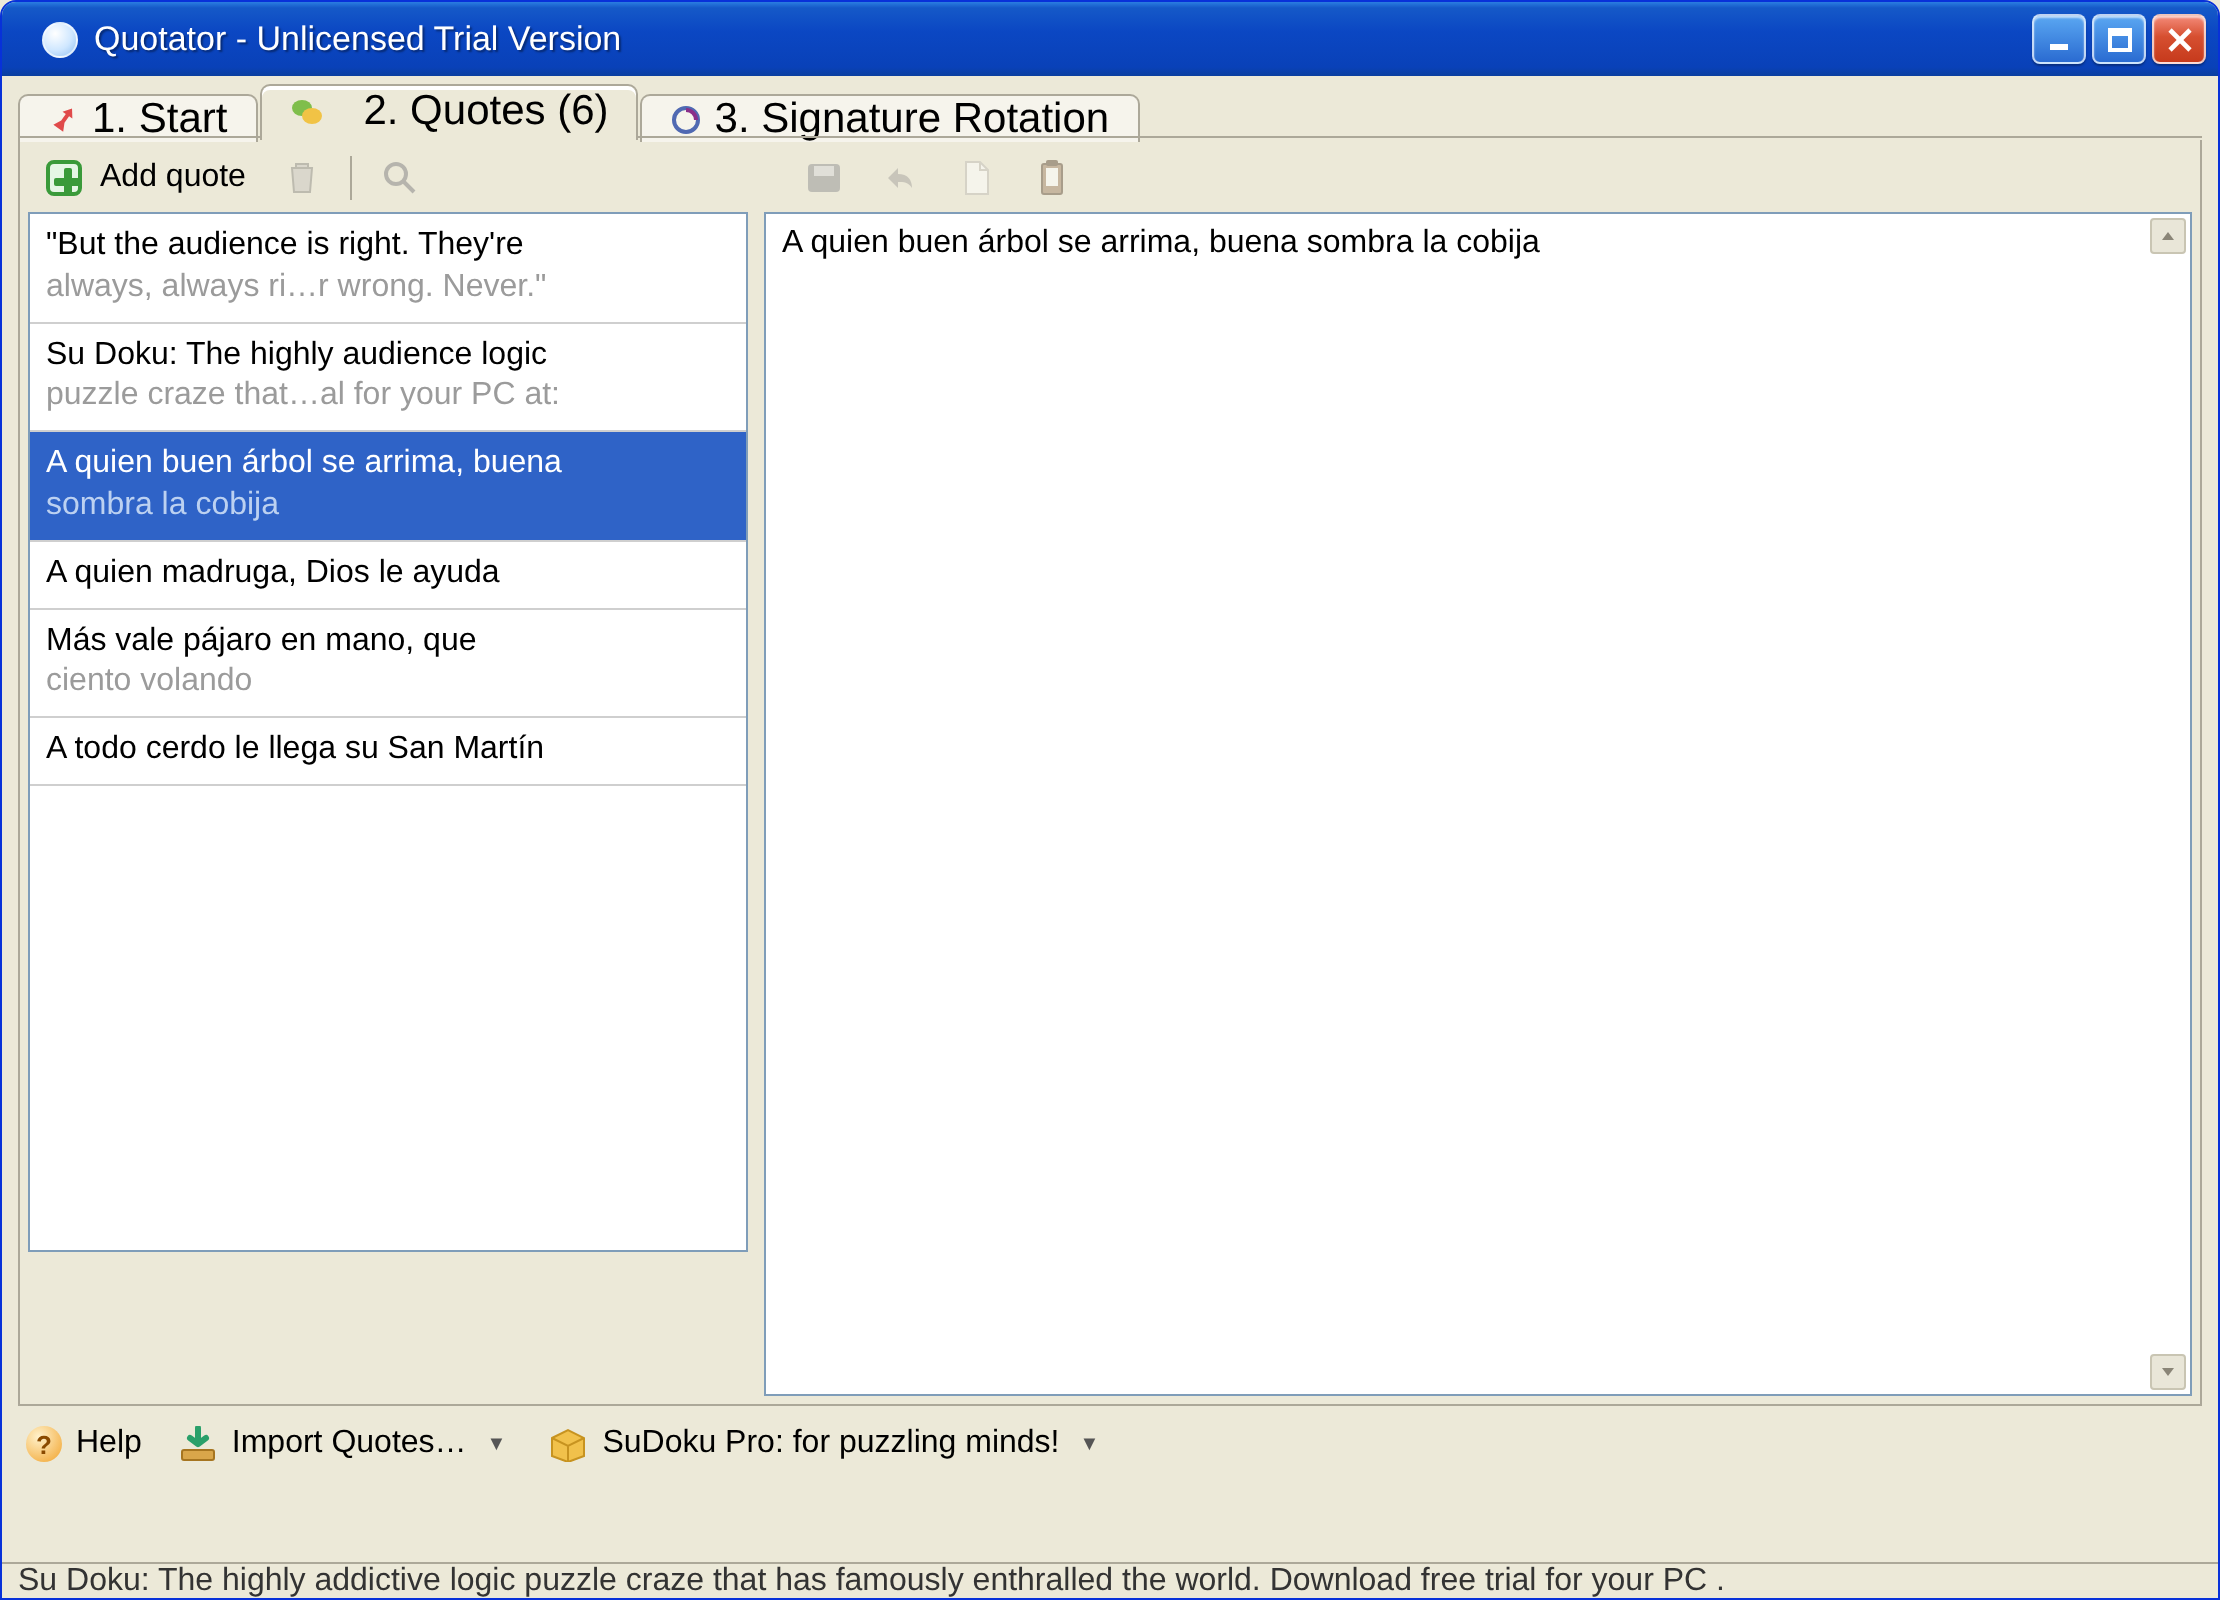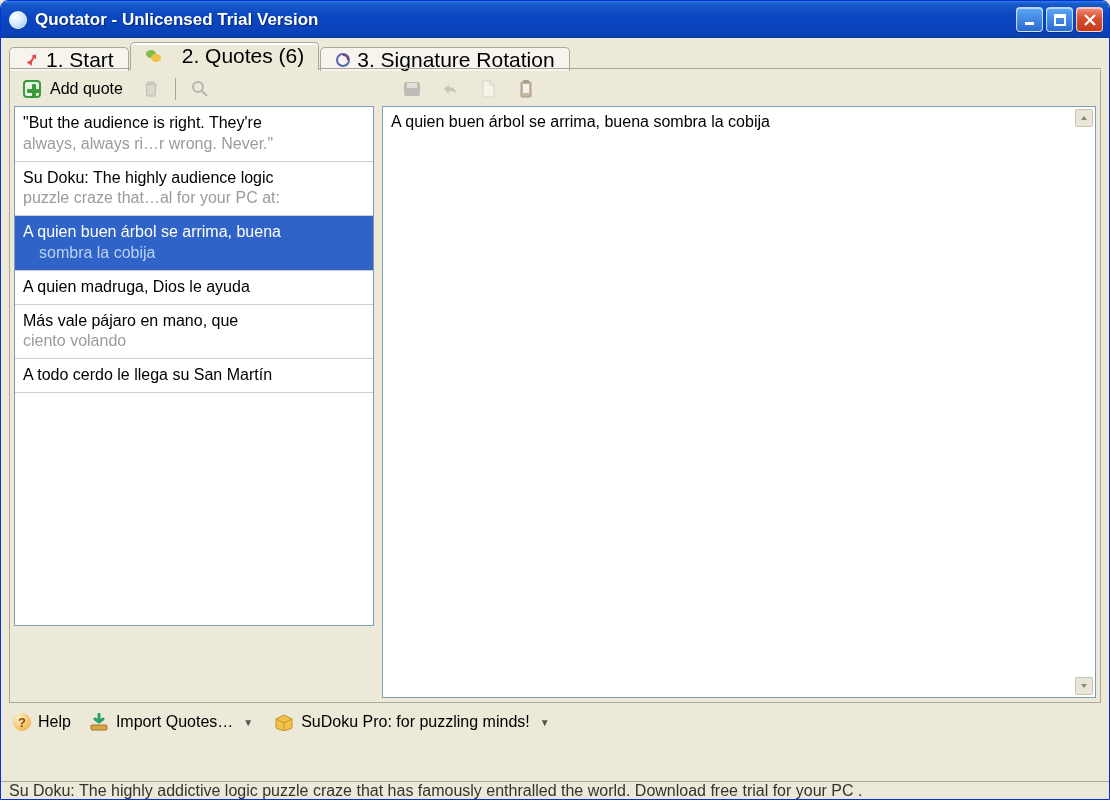--- a/index.html
+++ b/index.html
@@ -7,21 +7,21 @@
   body { background:#ece9d8; }
 
   .window {
     width:1110px; height:800px; position:relative; background:#ece9d8;
     border:1px solid #0831d9; border-radius:8px 8px 0 0; overflow:hidden;
     display:flex; flex-direction:column;
   }
   .titlebar {
     height:37px; flex:0 0 37px;
     background:linear-gradient(to bottom,#2a7de1 0%,#1559c8 8%,#0b47c3 40%,#0941b8 88%,#0a3f9f 100%);
-    display:flex; align-items:center; padding:0 6px 0 8px; color:#fff; font-weight:bold; font-size:17px;
+    display:flex; align-items:center; padding:0 6px 0 20px; color:#fff; font-weight:normal; font-size:17px;
     text-shadow:1px 1px 1px rgba(0,0,0,.4);
   }
   .titlebar .app-icon {
     width:18px; height:18px; border-radius:50%; background:radial-gradient(circle at 35% 30%, #fff, #cfe7ff 55%, #8fbff0 100%);
     border:1px solid rgba(255,255,255,.6); margin-right:8px;
   }
   .titlebar .title { flex:1; }
   .titlebar .btns { display:flex; gap:3px; }
   .titlebar .btn {
     width:27px; height:25px; border-radius:4px; display:flex; align-items:center; justify-content:center;
@@ -67,21 +67,21 @@
 
   .split { display:flex; gap:8px; }
   .list {
     width:360px; height:520px; background:#fff; border:1px solid #7f9db9; overflow:auto;
   }
   .list .item { padding:6px 8px 6px 8px; border-bottom:1px solid #cfcfcf; line-height:1.3; font-size:16px;}
   .list .item .l1 { color:#000; white-space:nowrap; overflow:hidden; text-overflow:ellipsis;}
   .list .item .l2 { color:#9b9b9b; white-space:nowrap; overflow:hidden; text-overflow:ellipsis;}
   .list .item.selected { background:#2f63c7; }
   .list .item.selected .l1 { color:#fff; }
-  .list .item.selected .l2 { color:#bcd1f1;margin-left:16px; }
+  .list .item.selected .l2 { color:#bcd1f1; }
 
   .editor-wrap { flex:1; display:flex;}
   .editor {
     flex:1; height:592px; background:#fff; border:1px solid #7f9db9; padding:6px 8px; font-size:16px; color:#000;
     position:relative;
   }
   .editor .scroll-up, .editor .scroll-down {
     position:absolute; right:2px; width:18px; height:18px; background:#e9e6d8; border:1px solid #c9c5b3;
     border-radius:2px; display:flex; align-items:center; justify-content:center; color:#7a7564; font-size:11px;
   }

